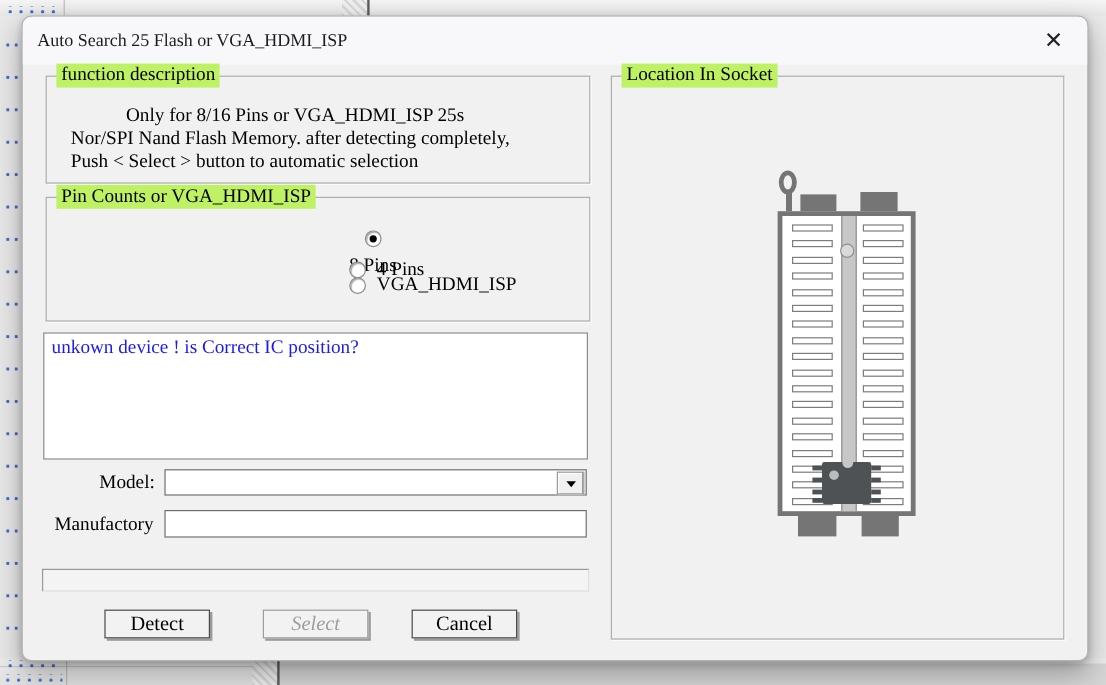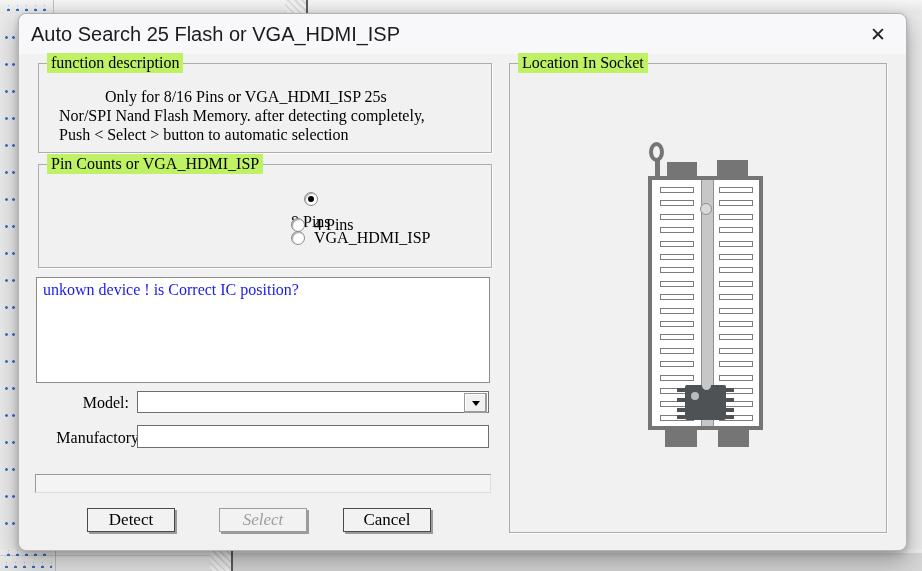--- a/index.html
+++ b/index.html
@@ -24,21 +24,21 @@
             background-size:9px 6px;background-position:0 2px;}
 
   
   .dialog{position:absolute;left:18px;top:13px;width:887px;height:536px;
           background:#f1f1f1;border:1px solid #b3b3b3;border-radius:8px;
           box-shadow:0 10px 24px rgba(0,0,0,.30),0 2px 6px rgba(0,0,0,.18);
           font-size:16px;color:#000;}
   .titlebar{position:absolute;left:0;top:0;width:100%;height:40px;
             background:#f8f8fb;border-radius:8px 8px 0 0;}
   .title{position:absolute;left:12px;top:0;line-height:40px;
-         font-family:Liberation Sans, sans-serif;font-size:20px;color:#1b1b1b;}
+         font-family:Liberation Serif, serif;font-size:15px;color:#1b1b1b;}
   .close{position:absolute;right:16px;top:9px;width:24px;height:24px;text-align:center;
          line-height:24px;font-family:"Liberation Sans",sans-serif;font-size:19px;color:#222;cursor:default;}
 
   
   .group{position:absolute;border:1px solid #abadaf;box-shadow:1px 1px 0 #fdfdfd;background:transparent;}
   .legend{position:absolute;top:-11px;left:8px;background:#bef264;padding:0 4px;font-size:16px;line-height:20px;}
 
   .fd-lines{padding-top:23px;line-height:19px;}
   .fd-line1{padding-left:66px;}
   .fd-line2,.fd-line3{padding-left:20px;}
@@ -148,21 +148,21 @@
   </div>
 
   <div class="field-label" style="left:17px;top:379px;line-height:20px;">Model:</div>
   <div class="combo">
     <input class="combo-field" value="" style="">
     <div class="combo-btn">
       <span class="combo-arrow"></span>
     </div>
   </div>
 
-  <div class="field-label" style="left:27px;top:414px;line-height:20px;">Manufactory</div>
+  <div class="field-label" style="left:16px;top:414px;line-height:20px;">Manufactory</div>
   <input class="textbox" value="" style="">
 
   <div class="progress"></div>
 
   <div class="btn" style="left:68px;">Detect</div>
   <div class="btn disabled" style="left:200px;font-style:italic;">Select</div>
   <div class="btn" style="left:324px;">Cancel</div>
 
   <div class="group" style="left:490px;top:49px;width:376px;height:468px;">
     <span class="legend">Location In Socket</span>

